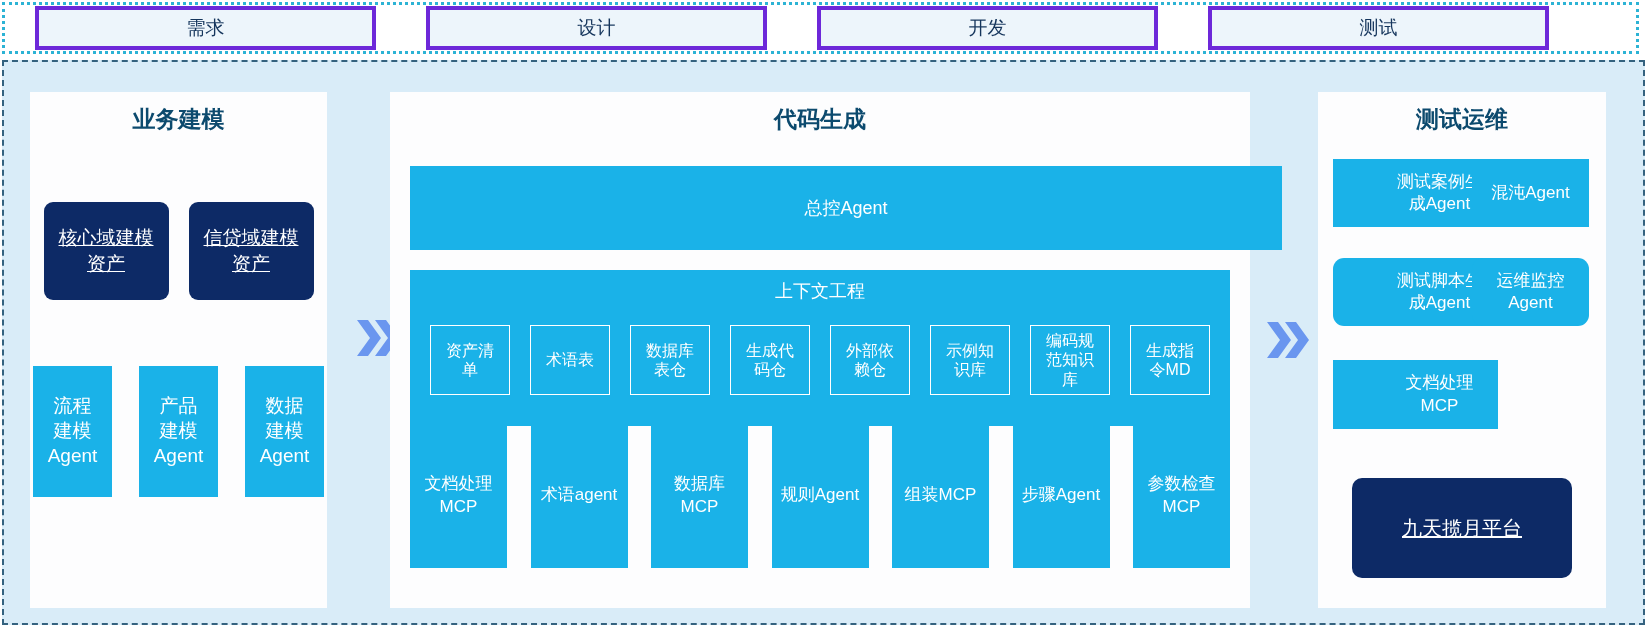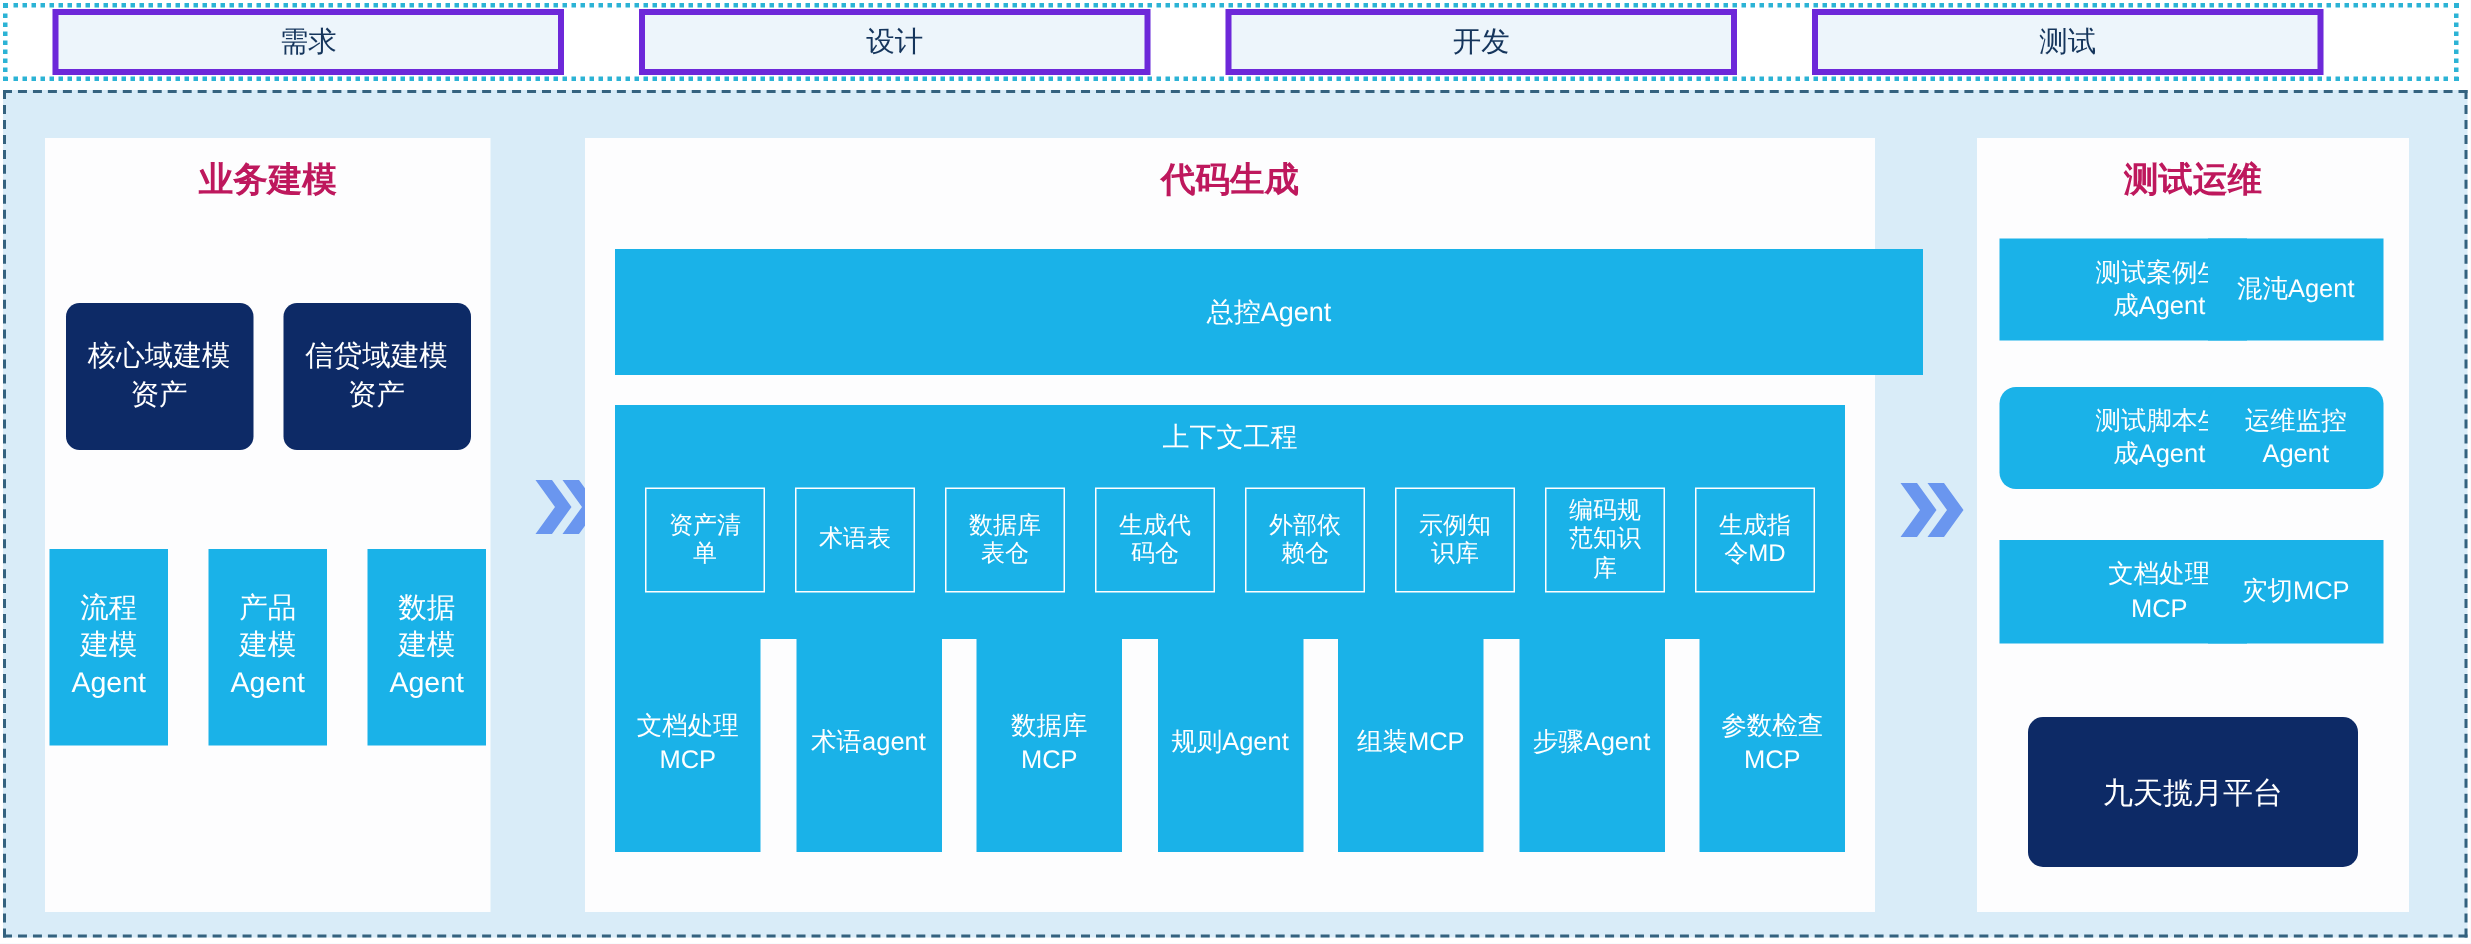--- a/index.html
+++ b/index.html
@@ -14,26 +14,26 @@
     display:flex; align-items:center; justify-content:center; font-size:19px; color:#15355c; }
 
   
   .main-panel { position:absolute; left:2px; top:60px; width:1639px; height:561px;
     border:2px dashed #34627f; background:#d9ecf8; }
 
   .col { position:absolute; top:30px; height:516px; background:#fdfdfe; }
   .col-left  { left:26px;  width:297px; }
   .col-mid   { left:386px; width:860px; }
   .col-right { left:1314px; width:288px; }
-  .col-title { text-align:center; font-size:23px; font-weight:bold; color:#be185d; margin-top:12px; }
+  .col-title { text-align:center; font-size:23px; font-weight:bold; color:#0c4a6e; margin-top:12px; }
 
   .prewrap { white-space:pre-line; }
 
   .blue  { background:#1ab2e8; color:#ffffff; }
-  .navy  { background:#0d2a66; color:#ffffff; }
+  .navy  { background:#0d2a66; color:#ffffff;text-decoration:underline; }
 
   
   .asset-row { position:absolute; top:110px; left:0; width:100%; display:flex; justify-content:center; gap:20px; }
   .asset-box { width:125px; height:98px; border-radius:9px; display:flex; align-items:center;
     justify-content:center; text-align:center; font-size:19px; line-height:1.35; }
   .agent-row { position:absolute; top:274px; left:0; width:100%; display:flex; justify-content:center; gap:27px; }
   .agent-box { width:79px; height:131px; display:flex; align-items:center; justify-content:center;
     text-align:center; font-size:19px; line-height:1.3; }
 
   
@@ -155,18 +155,17 @@
       <div class="col-title">测试运维</div>
       <div class="to-box blue prewrap to-r1 to-c1">测试案例生
 成Agent</div>
       <div class="to-box blue prewrap to-r1 to-c2">混沌Agent</div>
       <div class="to-box blue prewrap to-r2 to-c1">测试脚本生
 成Agent</div>
       <div class="to-box blue prewrap to-r2 to-c2">运维监控
 Agent</div>
       <div class="to-box blue prewrap to-r3 to-c1">文档处理
 MCP</div>
-      <div class="to-box blue prewrap to-r3 to-c2">灾切MCP</div>
       <div class="platform-box navy">九天揽月平台</div>
     </div>
 
   </div>
 </div>
 
 </body></html>

